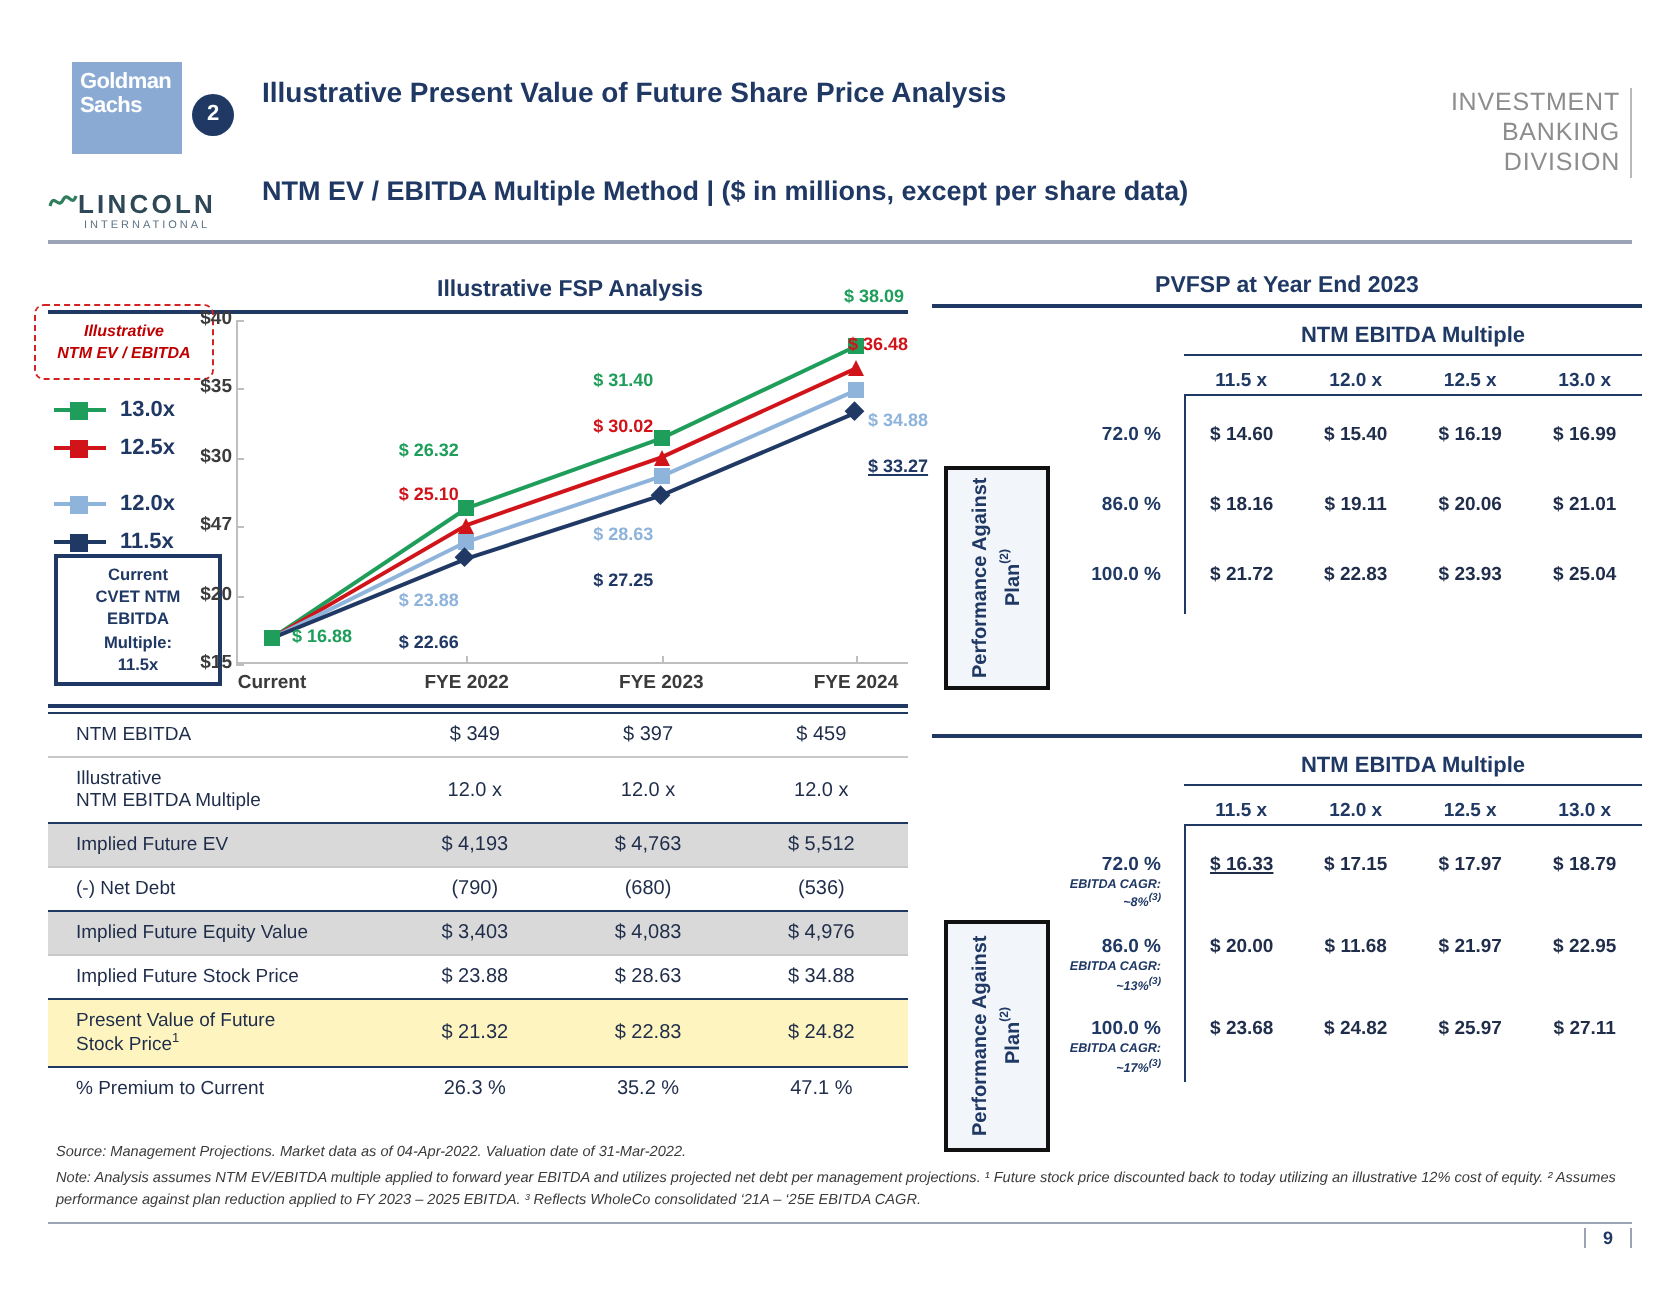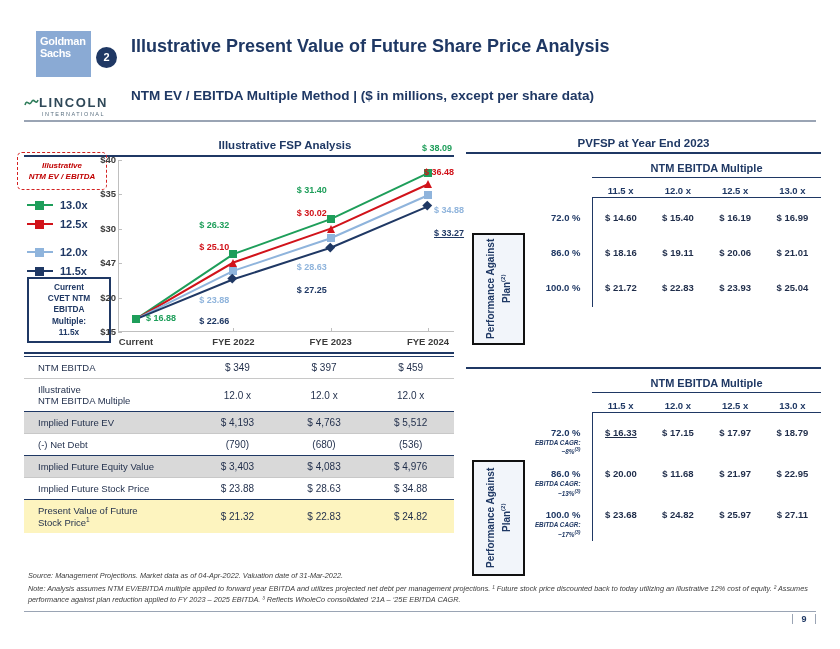--- a/index.html
+++ b/index.html
@@ -32,21 +32,21 @@
     font-family:"Liberation Sans", sans-serif;
     font-size:13px; font-weight:bold; letter-spacing:1.6px;
     color:#2f4858; vertical-align:middle;
   }
   #lincoln .lc-sub {
     font-size:5.5px; letter-spacing:1.5px; color:#5b7080;
     margin-left:18px; margin-top:-1px;
   }
   #title-main {
     position:absolute; left:131px; top:34px; width:530px;
-    font-size:18px; font-weight:bold; color:#1f3864; line-height:24px;
+    font-size:14px; font-weight:bold; color:#1f3864; line-height:24px;
   }
   #title-sub {
     position:absolute; left:131px; top:88px; width:560px;
     font-size:13.5px; font-weight:bold; color:#1f3864;
   }
   #ibd {
     position:absolute; right:24px; top:44px; width:150px;
     text-align:right; color:#8d8d8d; font-size:12.5px; line-height:15px;
     letter-spacing:0.4px; border-right:1.5px solid #b9b9b9; padding-right:5px;
   }
@@ -190,20 +190,24 @@
       <svg width="15" height="11" viewBox="0 0 15 11">
           <path d="M1,8 C3,1 5,10 7.5,5 C10,0 12,9 14,3" stroke="#2f7d5b" stroke-width="1.6" fill="none"></path>
         </svg>
     </span><span class="lc-name">LINCOLN</span>
     <div class="lc-sub">INTERNATIONAL</div>
   </div>
 
   <div id="title-main">Illustrative Present Value of Future Share Price Analysis</div>
   <div id="title-sub">NTM EV / EBITDA Multiple Method | ($ in millions, except per share data)</div>
 
+  <div id="ibd">
+    <div>INVESTMENT BANKING</div>
+    <div>DIVISION</div>
+  </div>
   <div id="header-rule"></div>
 </div>
 
 <div id="chart-title">Illustrative FSP Analysis</div>
 <div id="chart-rule-top"></div>
 
 <div id="callout">
   <span>
     <span>Illustrative</span><br>
     <span>NTM EV / EBITDA</span>
@@ -341,20 +345,26 @@
           <td class="val">$ 23.88</td>
           <td class="val">$ 28.63</td>
           <td class="val">$ 34.88</td>
         </tr>
         <tr class="rowline-dark highlight">
           <td class="lbl">Present Value of Future<br>Stock Price<span class="sup">1</span></td>
           <td class="val">$ 21.32</td>
           <td class="val">$ 22.83</td>
           <td class="val">$ 24.82</td>
         </tr>
+        <tr class="rowline-dark">
+          <td class="lbl">% Premium to Current</td>
+          <td class="val">26.3 %</td>
+          <td class="val">35.2 %</td>
+          <td class="val">47.1 %</td>
+        </tr>
       </tbody>
   </table>
 </div>
 
 <div class="pv-panel" id="pv2023" style="left:466px; top:137px;">
   <div class="pv-title">PVFSP at Year End 2023</div>
   <div class="pv-rule"></div>
   <div class="pv-mh">NTM EBITDA Multiple</div>
   <div class="pv-mh-rule"></div>
   <div class="pv-grid">

